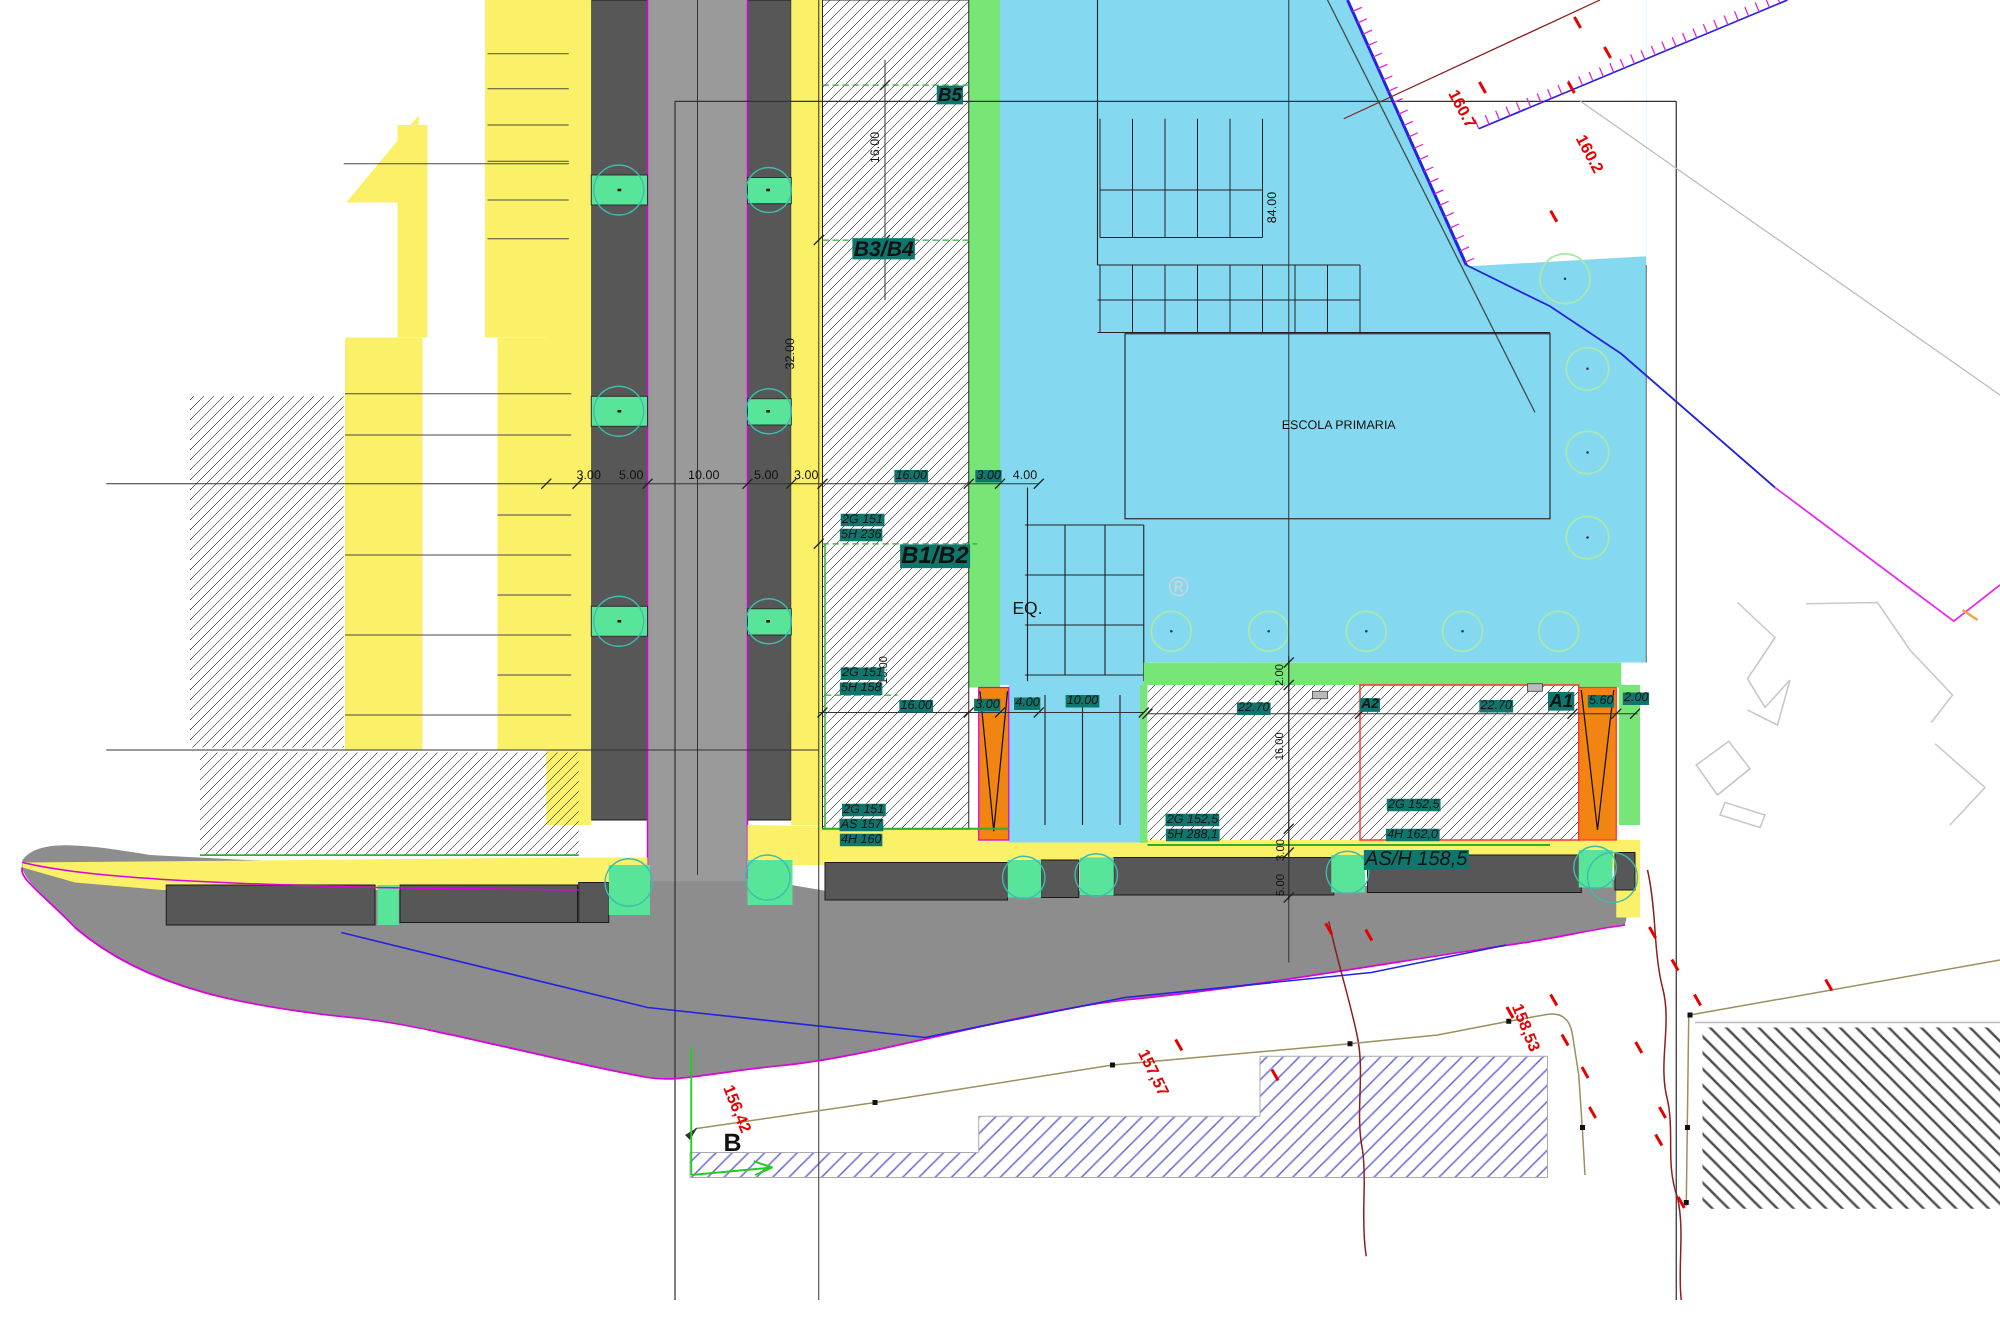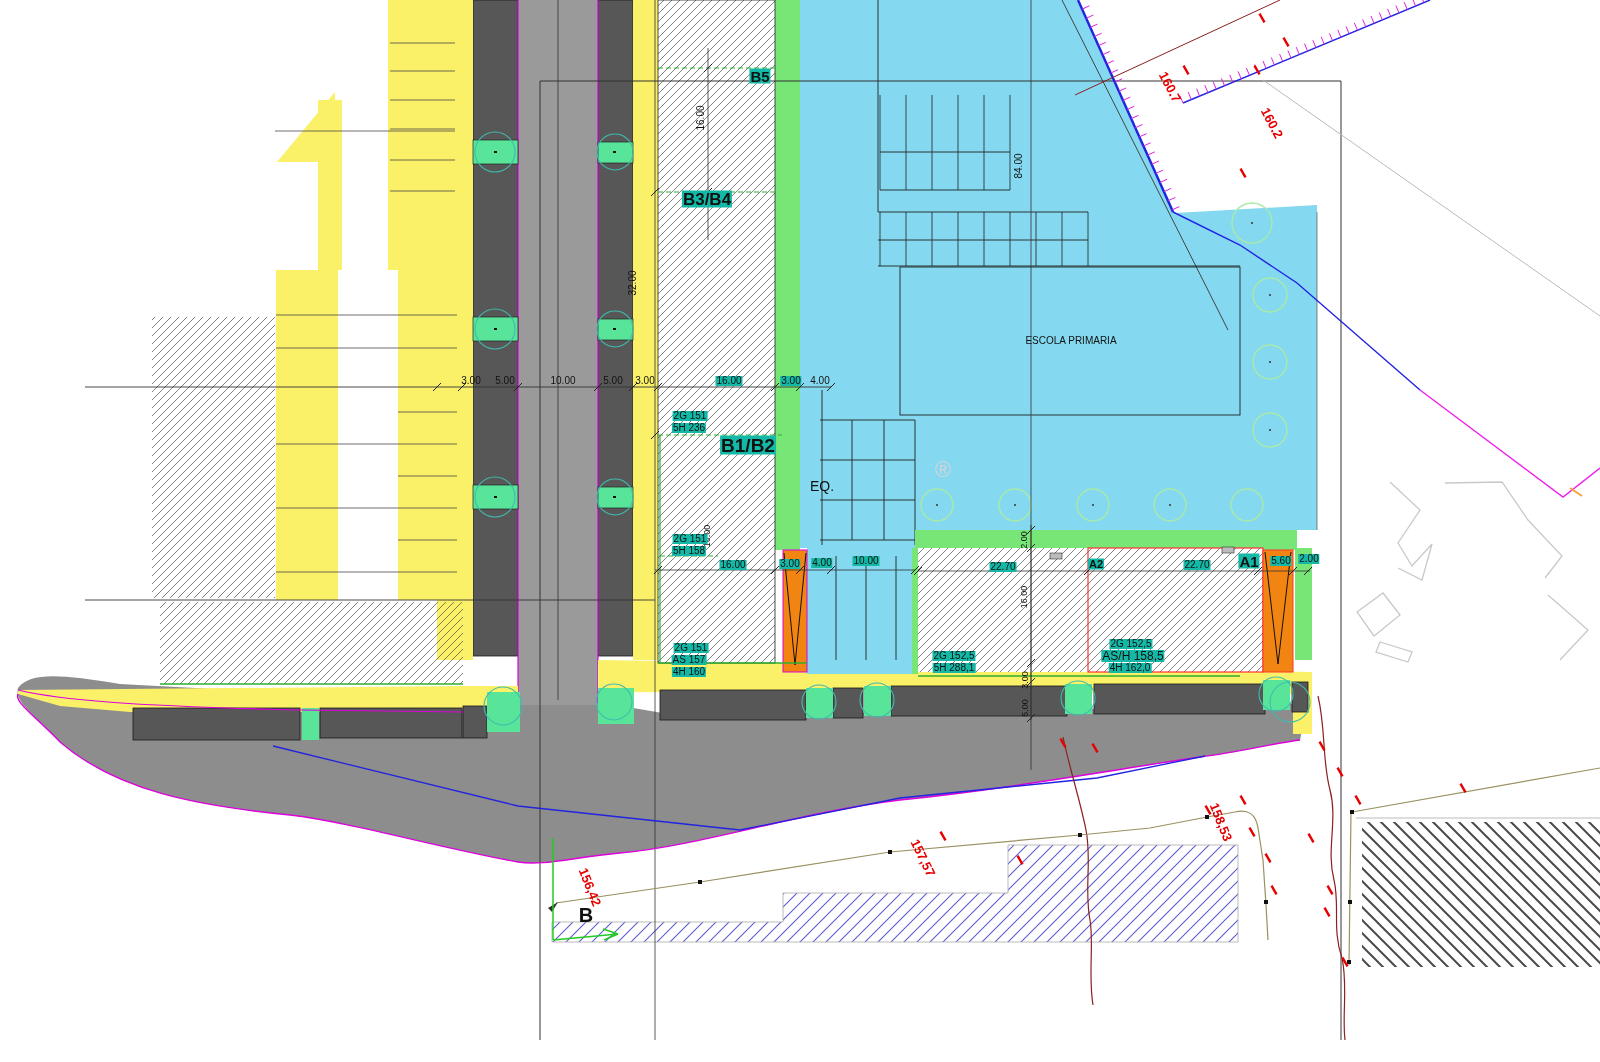--- a/index.html
+++ b/index.html
@@ -1,21 +1,21 @@
 <!DOCTYPE html>
 <html><head>
 <meta charset="utf-8">
 <style>
   html,body{margin:0;padding:0;background:#fff;}
   #stage{position:relative;width:1600px;height:1062px;overflow:hidden;background:#fff;
          font-family:"Liberation Sans",sans-serif;}
   #plan-svg{position:absolute;left:0;top:0;}
   #labels{position:absolute;left:0;top:0;width:100%;height:100%;pointer-events:none;}
   .lbl{position:absolute;color:#111;white-space:nowrap;line-height:1;letter-spacing:0px;}
-  .lbl.bg{background:#14b8a6;padding:0 1px;}
+  .lbl.bg{background:#0f766e;padding:0 1px;font-style:italic;}
   .lbl.b{font-weight:bold;}
 </style>
 </head>
 <body>
 
 <div id="stage">
 <svg id="plan-svg" width="1600" height="1062" viewBox="0 0 1600 1062">
   <defs>
     <pattern id="pZone" width="8" height="8" patternUnits="userSpaceOnUse">
       <path d="M-2,2 L2,-2 M-2,10 L10,-2 M6,10 L10,6" stroke="#3f3f3f" stroke-width="0.65"></path>
@@ -454,21 +454,21 @@
       <div class="lbl bg" style="left: 690px; top: 416px; font-size: 10px; transform: translate(-50%, -50%);">2G 151</div>
       <div class="lbl bg" style="left: 689px; top: 428px; font-size: 10px; transform: translate(-50%, -50%);">5H 236</div>
       <div class="lbl bg" style="left: 690px; top: 539px; font-size: 10px; transform: translate(-50%, -50%);">2G 151</div>
       <div class="lbl bg" style="left: 689px; top: 551px; font-size: 10px; transform: translate(-50%, -50%);">5H 158</div>
       <div class="lbl bg" style="left: 691px; top: 648px; font-size: 10px; transform: translate(-50%, -50%);">2G 151</div>
       <div class="lbl bg" style="left: 689px; top: 660px; font-size: 10px; transform: translate(-50%, -50%);">AS 157</div>
       <div class="lbl bg" style="left: 689px; top: 672px; font-size: 10px; transform: translate(-50%, -50%);">4H 160</div>
       <div class="lbl bg" style="left: 954px; top: 656px; font-size: 10px; transform: translate(-50%, -50%);">2G 152,5</div>
       <div class="lbl bg" style="left: 954px; top: 668px; font-size: 10px; transform: translate(-50%, -50%);">5H 288,1</div>
       <div class="lbl bg" style="left: 1131px; top: 644px; font-size: 10px; transform: translate(-50%, -50%);">2G  152,5</div>
-      <div class="lbl bg" style="left: 1133px; top: 656px; font-size: 12px; transform: translate(-50%, -50%);">AS/H 158,5</div>
+      <div class="lbl bg" style="left: 1133px; top: 688px; font-size: 16px; transform: translate(-50%, -50%);">AS/H 158,5</div>
       <div class="lbl bg" style="left: 1130px; top: 668px; font-size: 10px; transform: translate(-50%, -50%);">4H  162,0</div>
       <div class="lbl b" style="left: 1170px; top: 87px; font-size: 13px; color: rgb(230, 0, 0); transform: translate(-50%, -50%) rotate(62deg);">160.7</div>
       <div class="lbl b" style="left: 1272px; top: 123px; font-size: 13px; color: rgb(230, 0, 0); transform: translate(-50%, -50%) rotate(62deg);">160.2</div>
       <div class="lbl b" style="left: 590px; top: 887px; font-size: 13px; color: rgb(230, 0, 0); transform: translate(-50%, -50%) rotate(68deg);">156,42</div>
       <div class="lbl b" style="left: 923px; top: 858px; font-size: 13px; color: rgb(230, 0, 0); transform: translate(-50%, -50%) rotate(64deg);">157,57</div>
       <div class="lbl b" style="left: 1221px; top: 822px; font-size: 13px; color: rgb(230, 0, 0); transform: translate(-50%, -50%) rotate(68deg);">158,53</div>
       <div class="lbl" style="left: 943px; top: 470px; font-size: 22px; color: rgb(212, 212, 212); transform: translate(-50%, -50%);">®</div>
     </div>
 </div>
 

